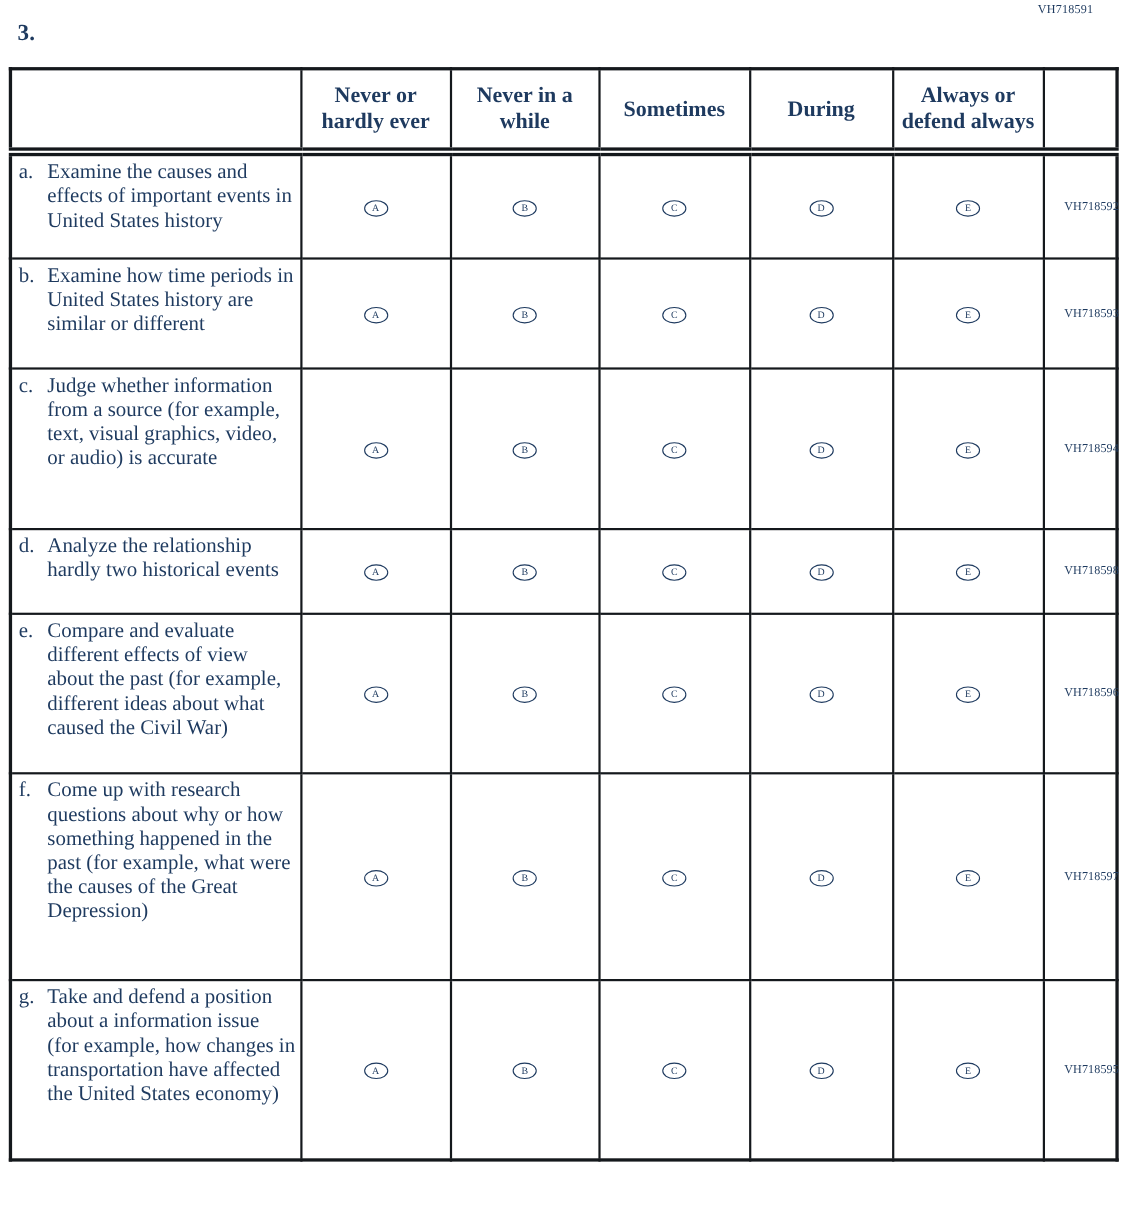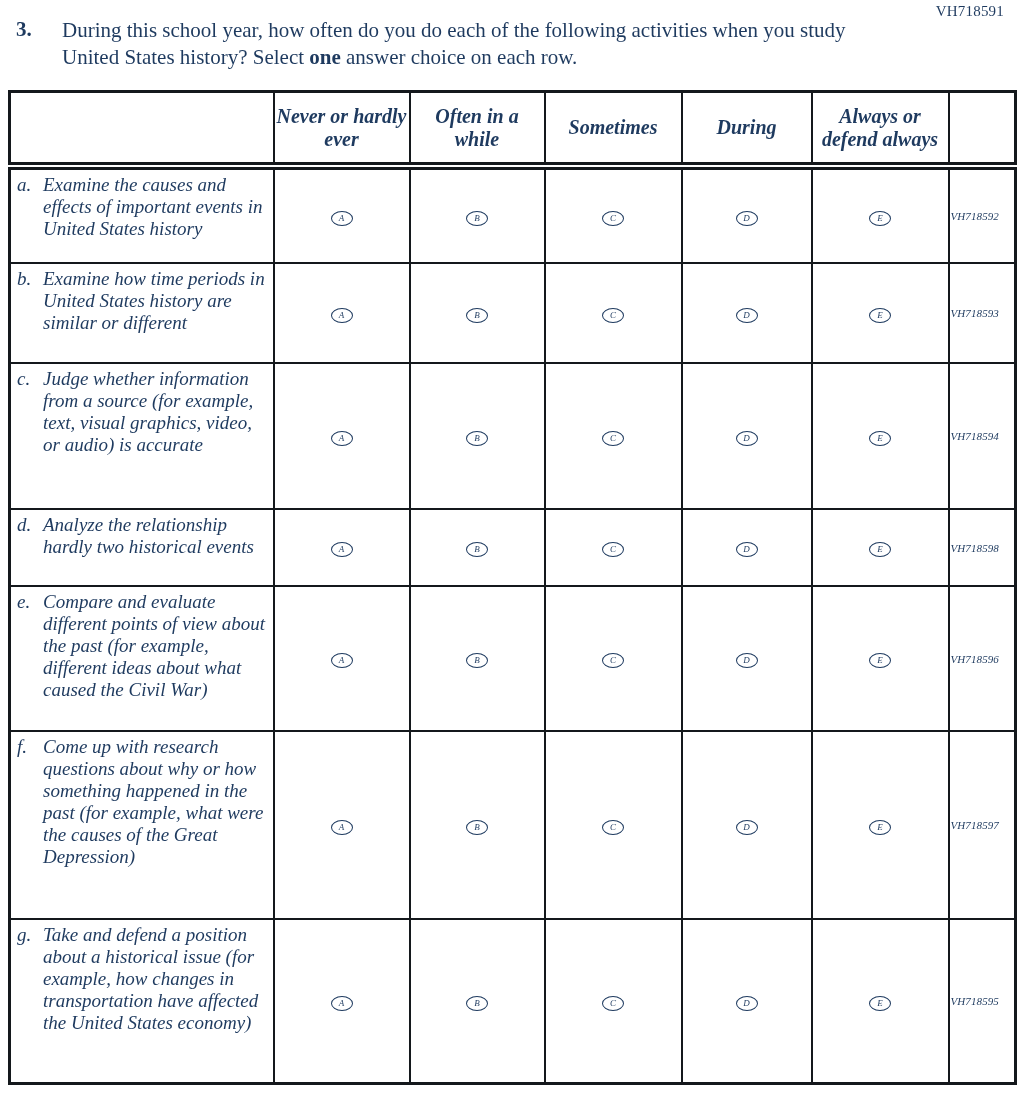--- a/index.html
+++ b/index.html
@@ -8,39 +8,38 @@
   }
   *{margin:0;padding:0;box-sizing:border-box;}
   html,body{background:#ffffff;}
   body{
     width:1022px;height:1102px;overflow:hidden;
     font-family:"Liberation Serif","DejaVu Serif",serif;
     color:var(--ink);
     position:relative;
   }
   .top-code{
-    position:absolute;top:3px;right:18px;
-    font-size:15px;letter-spacing:0.2px;
+    position:absolute;top:3px;right:28px;
+    font-size:11px;letter-spacing:0.2px;
   }
   .question{
     display:flex;
     padding:17px 0 0 16px;
   }
   .qnum{
     font-weight:bold;font-size:21px;width:46px;flex:0 0 46px;
   }
   .qtext{
     font-size:21px;line-height:1.28;max-width:812px;
   }
   .qtext b{font-weight:bold;}
   table.grid{
     border-collapse:collapse;table-layout:fixed;
     width:1006px;margin:19px 16px 0 8px;
     border:3px solid var(--border);
-    font-style:italic;
   }
   .grid th,.grid td{
     border:2px solid var(--border);
   }
   .grid thead th{
     border-bottom:8px double var(--border);
     font-size:20px;line-height:1.12;font-weight:bold;
     text-align:center;vertical-align:middle;
     height:75px;padding:4px 2px;
   }
@@ -57,48 +56,47 @@
   }
   .bubble{
     display:inline-flex;align-items:center;justify-content:center;
     width:22px;height:15px;
     border:1.5px solid var(--ink);border-radius:50%;
     font-size:9px;line-height:1;color:var(--ink);
     cursor:pointer;
   }
   .grid td.code{
     font-size:11px;text-align:left;vertical-align:middle;
-    padding:0 0 0 1px;letter-spacing:0.1px;
+    padding:0 0 0 18px;letter-spacing:0.1px;
   }
 </style>
 </head>
 <body>
 
 <div class="top-code">VH718591</div>
 
 <div class="question">
   <div class="qnum">3.</div>
-  <div class="qtext"><span>During this school year, how often do you do each of the following activities when you study United States history? Select </span><b>one</b><span> answer choice on each row.</span></div>
 </div>
 
 <table class="grid">
   <colgroup>
     <col style="width:264px">
     <col style="width:136px">
     <col style="width:135px">
     <col style="width:137px">
     <col style="width:130px">
     <col style="width:137px">
     <col style="width:67px">
   </colgroup>
   <thead>
     <tr>
       <th></th>
       <th>Never or hardly ever</th>
-      <th>Often in a while</th>
+      <th>Never in a while</th>
       <th>Sometimes</th>
       <th>During</th>
       <th>Always or defend always</th>
       <th></th>
     </tr>
   </thead>
   <tbody id="grid-rows">
       <tr style="height: 97px;">
         <td class="label">
           <div class="labelwrap">
@@ -152,21 +150,21 @@
         <td class="opt"><span class="bubble">B</span></td>
         <td class="opt"><span class="bubble">C</span></td>
         <td class="opt"><span class="bubble">D</span></td>
         <td class="opt"><span class="bubble">E</span></td>
         <td class="code">VH718598</td>
       </tr>
       <tr style="height: 145px;">
         <td class="label">
           <div class="labelwrap">
             <span class="letter">e.</span>
-            <span class="ltext">Compare and evaluate different points of view about the past (for example, different ideas about what caused the Civil War)</span>
+            <span class="ltext">Compare and evaluate different effects of view about the past (for example, different ideas about what caused the Civil War)</span>
           </div>
         </td>
         <td class="opt"><span class="bubble">A</span></td>
         <td class="opt"><span class="bubble">B</span></td>
         <td class="opt"><span class="bubble">C</span></td>
         <td class="opt"><span class="bubble">D</span></td>
         <td class="opt"><span class="bubble">E</span></td>
         <td class="code">VH718596</td>
       </tr>
       <tr style="height: 188px;">
@@ -180,21 +178,21 @@
         <td class="opt"><span class="bubble">B</span></td>
         <td class="opt"><span class="bubble">C</span></td>
         <td class="opt"><span class="bubble">D</span></td>
         <td class="opt"><span class="bubble">E</span></td>
         <td class="code">VH718597</td>
       </tr>
       <tr style="height: 164px;">
         <td class="label">
           <div class="labelwrap">
             <span class="letter">g.</span>
-            <span class="ltext">Take and defend a position about a historical issue (for example, how changes in transportation have affected the United States economy)</span>
+            <span class="ltext">Take and defend a position about a information issue (for example, how changes in transportation have affected the United States economy)</span>
           </div>
         </td>
         <td class="opt"><span class="bubble">A</span></td>
         <td class="opt"><span class="bubble">B</span></td>
         <td class="opt"><span class="bubble">C</span></td>
         <td class="opt"><span class="bubble">D</span></td>
         <td class="opt"><span class="bubble">E</span></td>
         <td class="code">VH718595</td>
       </tr>
     </tbody>

